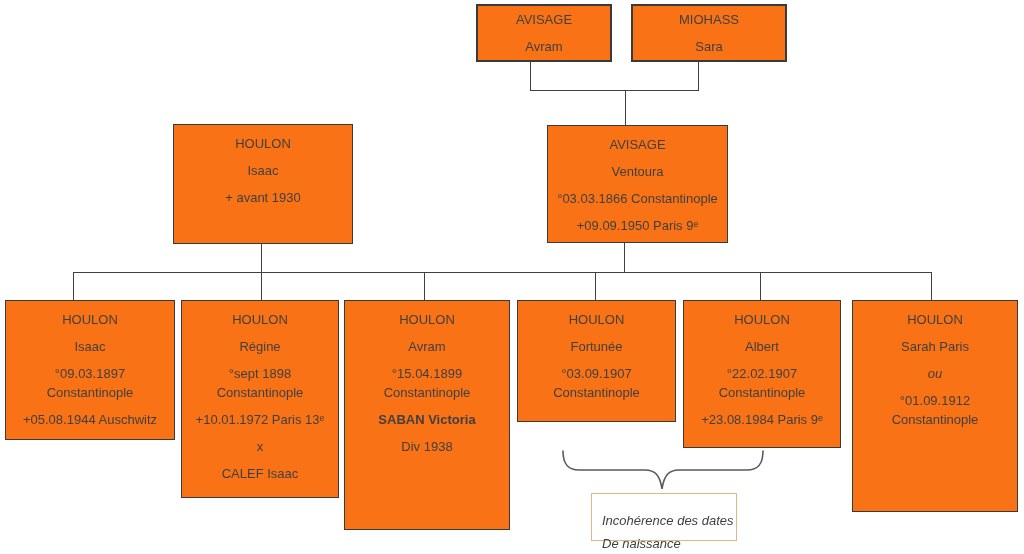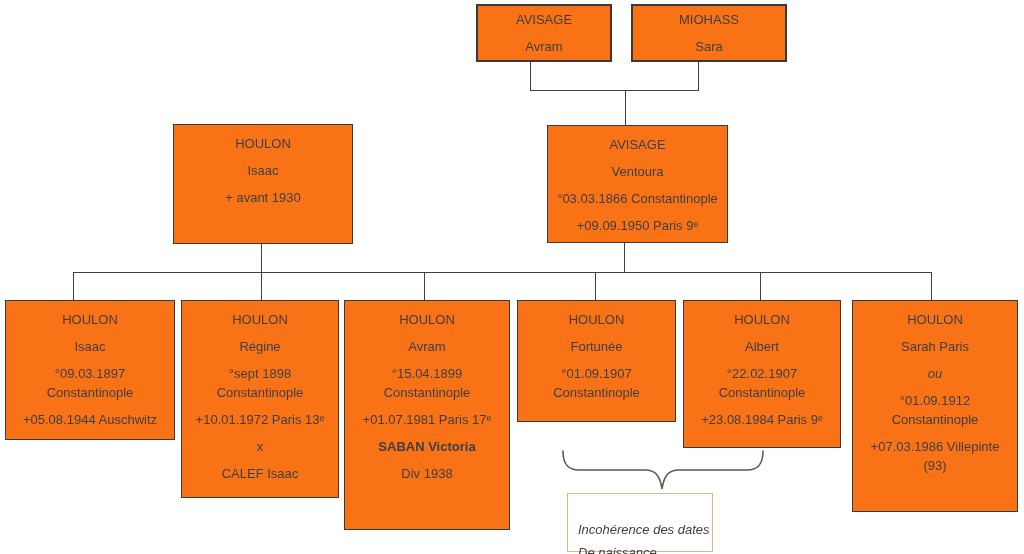--- a/index.html
+++ b/index.html
@@ -44,25 +44,25 @@
   .hline { position: absolute; height: 1px; background: var(--line); }
   .brace { position: absolute; left: 555px; top: 445px; }
   .brace path {
     fill: none;
     stroke: var(--brace);
     stroke-width: 1.6;
     stroke-linecap: round;
   }
   .note {
     position: absolute;
-    left: 567px; top: 493px; width: 146px; height: 59px;
+    left: 591px; top: 493px; width: 146px; height: 48px;
     border: 1px solid var(--note-border);
     box-sizing: border-box;
     background: #fff;
-    padding: 22px 0 0 10px;
+    padding: 13px 0 0 10px;
     font-style: italic;
     text-align: left;
   }
 </style>
 </head>
 <body>
 
 <div class="pbox thick" style="left:476px; top:4px; width:136px; height:58px;">
   <div class="para line">AVISAGE</div>
   <div class="para line">Avram</div>
@@ -120,30 +120,29 @@
   <div class="para line">CALEF Isaac</div>
 </div>
 
 <div class="pbox" style="left:344px; top:300px; width:166px; height:230px;">
   <div class="para line">HOULON</div>
   <div class="para line">Avram</div>
   <div class="para">
     <div class="line">°15.04.1899</div>
     <div class="line">Constantinople</div>
   </div>
-  <div class="para line">+01.07.1981 Paris 17ᵉ</div>
   <div class="para line bold">SABAN Victoria</div>
   <div class="para line">Div 1938</div>
 </div>
 
 <div class="pbox" style="left:517px; top:300px; width:159px; height:122px;">
   <div class="para line">HOULON</div>
   <div class="para line">Fortunée</div>
   <div class="para">
-    <div class="line">°01.09.1907</div>
+    <div class="line">°03.09.1907</div>
     <div class="line">Constantinople</div>
   </div>
 </div>
 
 <div class="pbox" style="left:683px; top:300px; width:158px; height:148px;">
   <div class="para line">HOULON</div>
   <div class="para line">Albert</div>
   <div class="para">
     <div class="line">°22.02.1907</div>
     <div class="line">Constantinople</div>
@@ -152,24 +151,20 @@
 </div>
 
 <div class="pbox" style="left:852px; top:300px; width:166px; height:212px;">
   <div class="para line">HOULON</div>
   <div class="para line">Sarah Paris</div>
   <div class="para line italic">ou</div>
   <div class="para">
     <div class="line">°01.09.1912</div>
     <div class="line">Constantinople</div>
   </div>
-  <div class="para">
-    <div class="line">+07.03.1986 Villepinte</div>
-    <div class="line">(93)</div>
-  </div>
 </div>
 
 <svg class="brace" width="215" height="50" viewBox="555 445 215 50">
   <path d="M 563 451 C 563 463 567 470 579 470 L 645 470 C 655 470 660 475 662 489 C 664 475 669 470 679 470 L 747 470 C 759 470 763 463 763 451"></path>
 </svg>
 
 <div class="note">
   <div class="para line">Incohérence des dates</div>
   <div class="para line">De naissance</div>
 </div>

